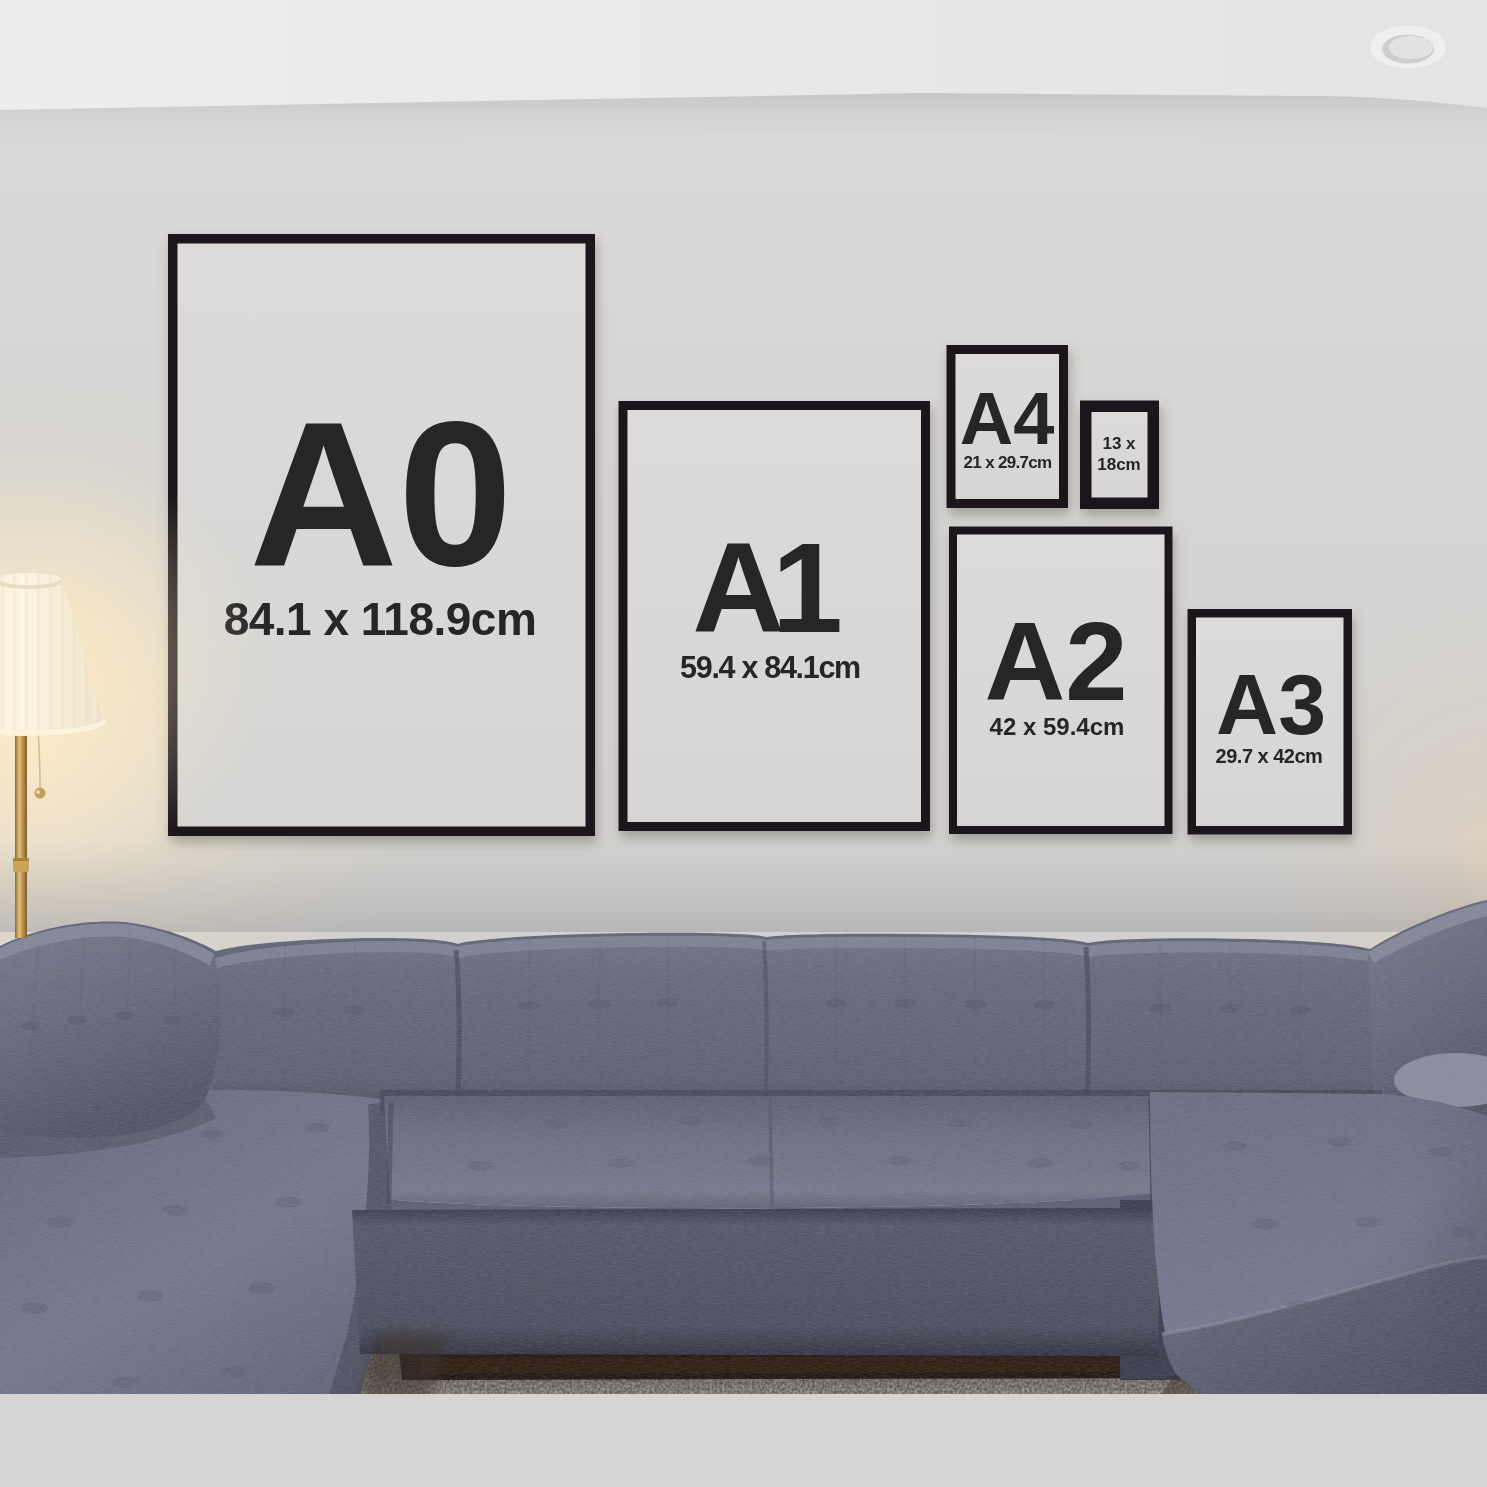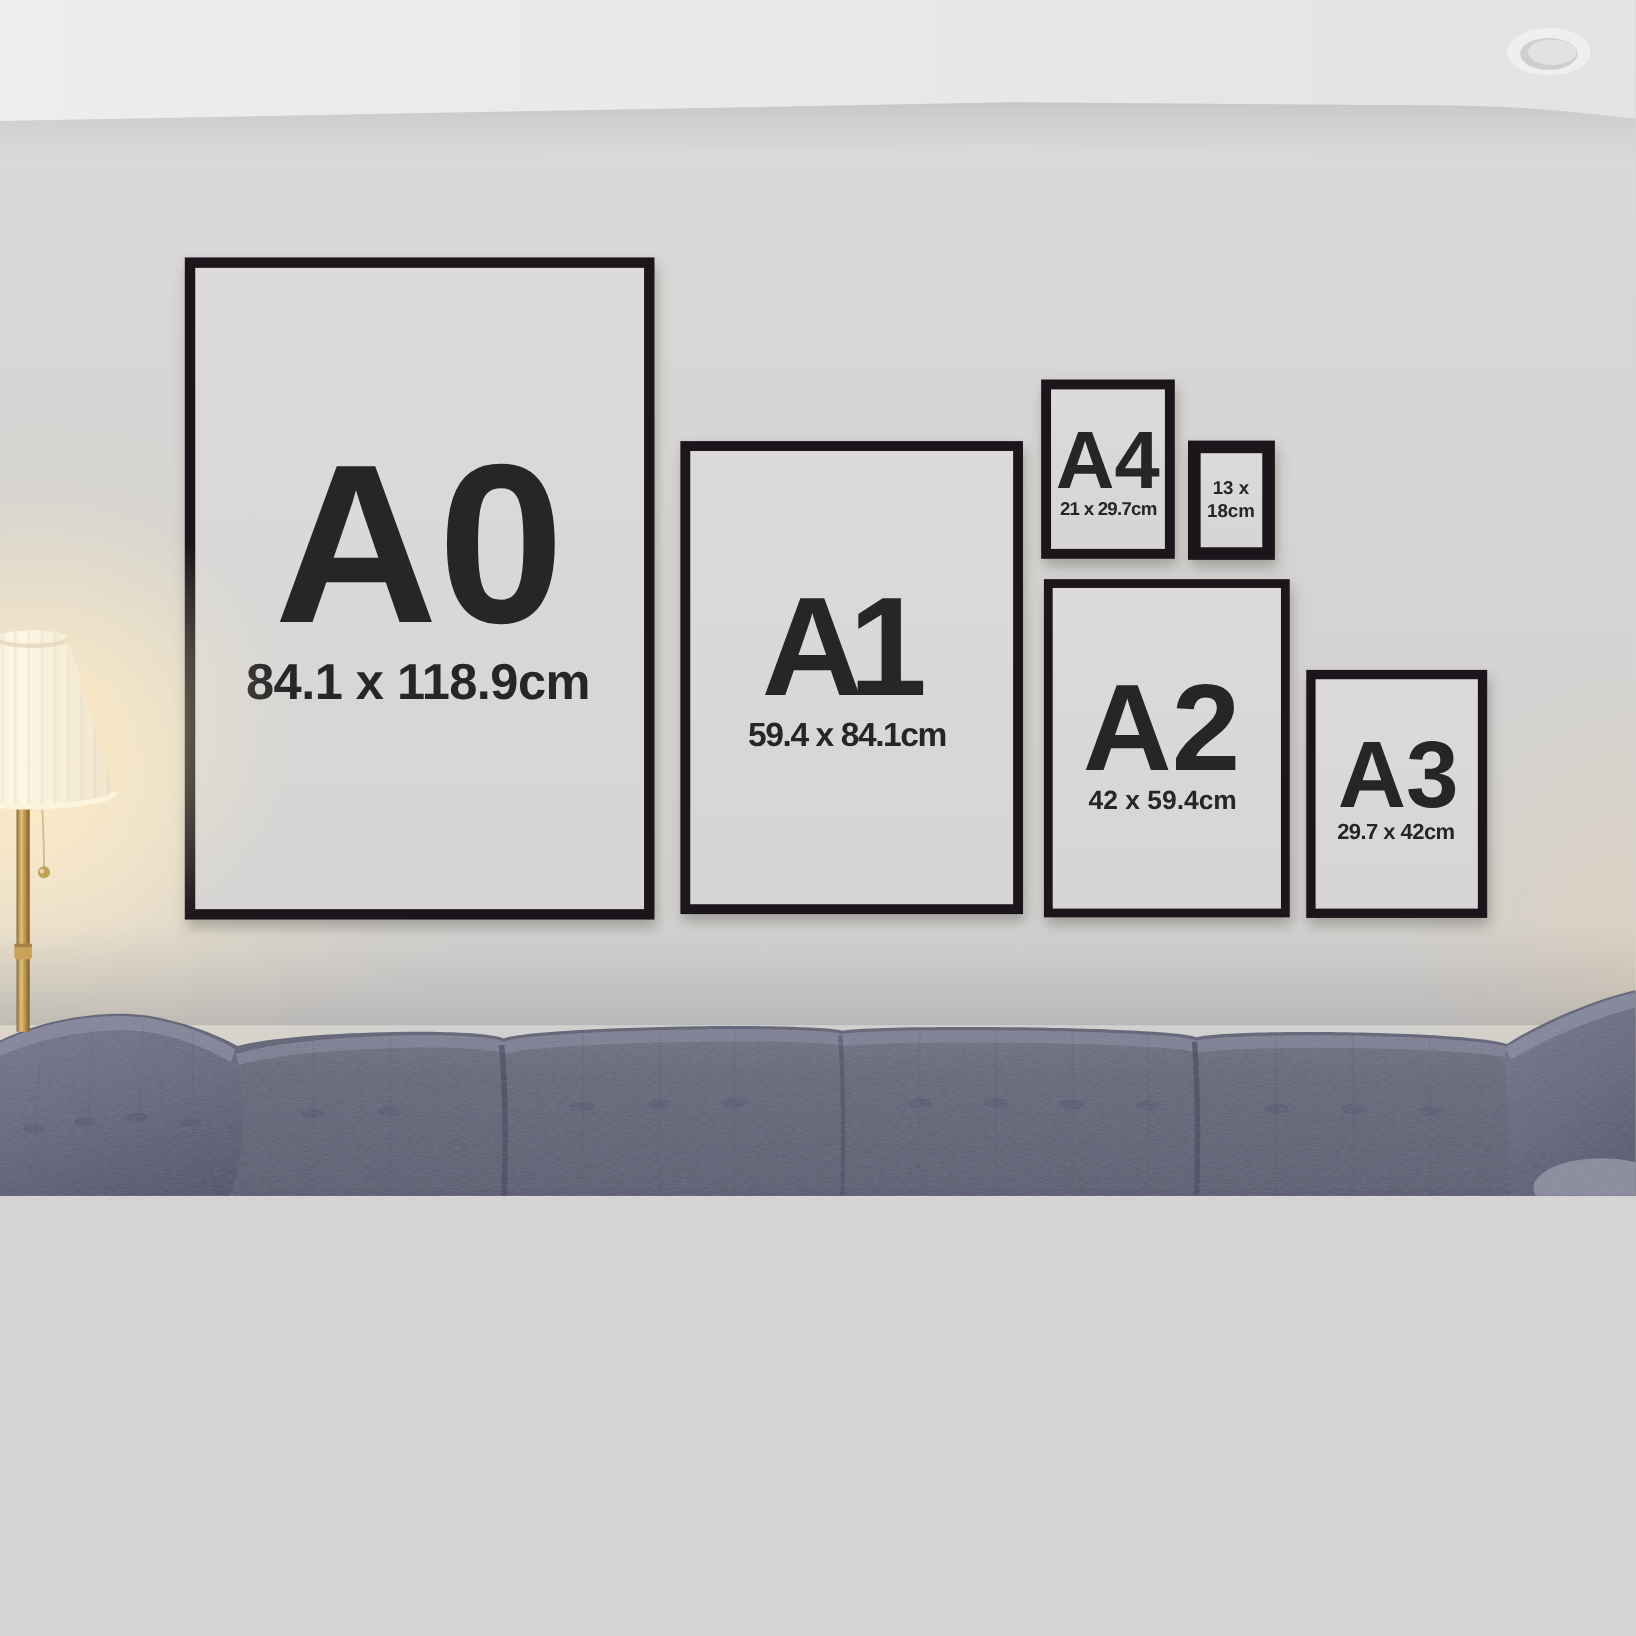--- a/index.html
+++ b/index.html
@@ -1,16 +1,16 @@
 <!DOCTYPE html>
 <html><head>
 <meta charset="utf-8">
 <style>
   html,body{margin:0;padding:0;background:#d5d4d2;}
-  .stage{position:relative;width:1487px;height:1087px;overflow:hidden;font-family:"Liberation Sans",sans-serif;}
+  .stage{position:relative;width:1487px;height:1394px;overflow:hidden;font-family:"Liberation Sans",sans-serif;}
   svg{display:block;}
 </style>
 </head>
 <body>
 <div class="stage">
 <svg width="1487" height="1487" viewBox="0 0 1487 1487" xmlns="http://www.w3.org/2000/svg">
 <defs>
   <linearGradient id="ceilG" x1="0" y1="0" x2="1" y2="0">
     <stop offset="0" stop-color="#eeedeb"></stop>
     <stop offset="0.45" stop-color="#eae9e7"></stop>

